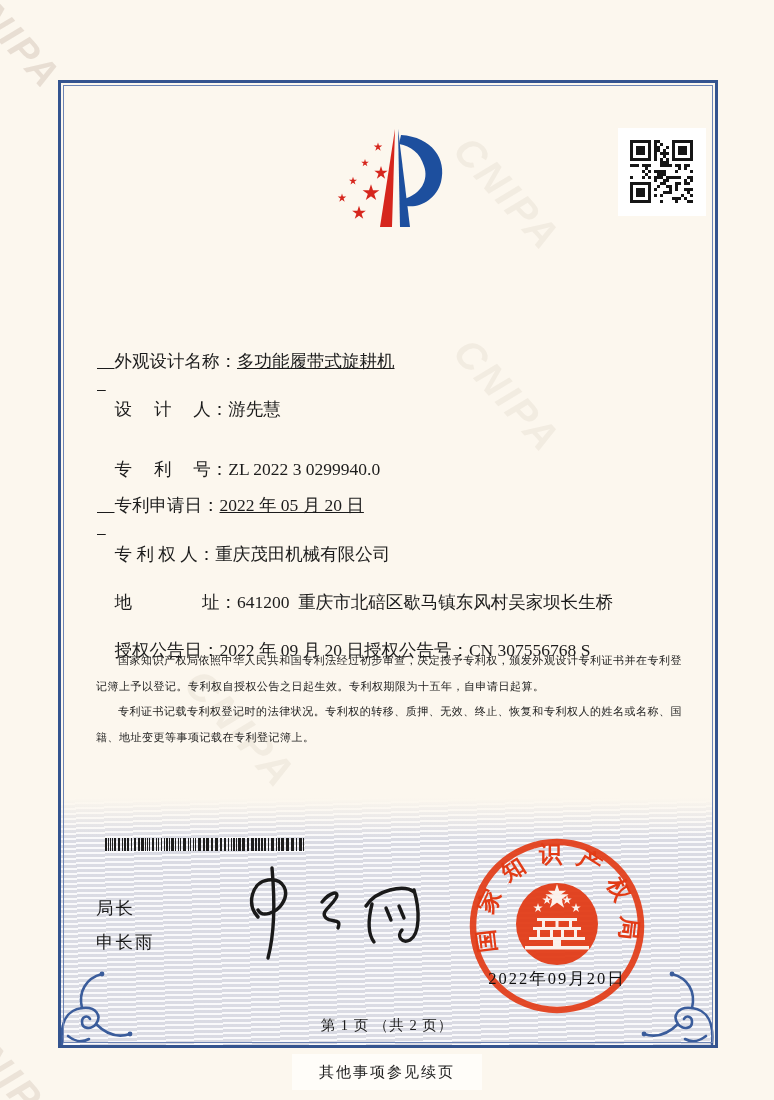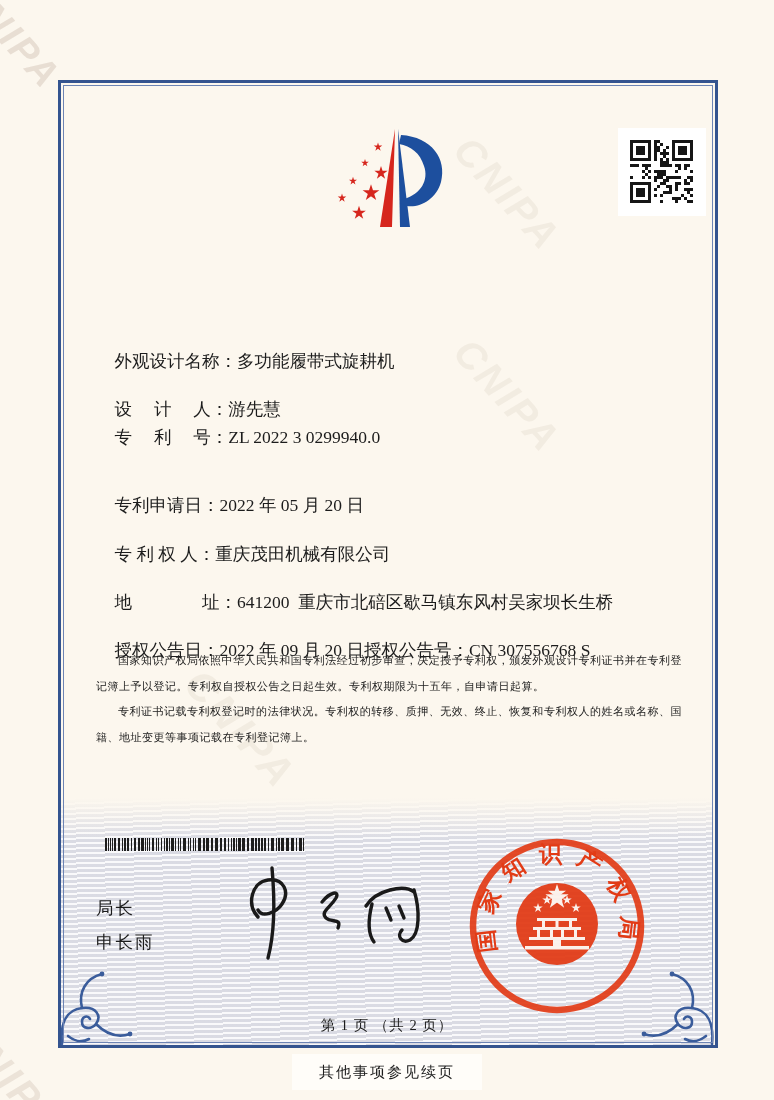--- a/index.html
+++ b/index.html
@@ -555,30 +555,30 @@
           <div class="on"></div>
           <div class="on"></div>
         </div>
       <div class="qr-finder tl"></div>
       <div class="qr-finder tr"></div>
       <div class="qr-finder bl"></div>
     </div>
   </div>
 
 
-  <div class="field" style="top:328px;">
+  <div class="field" style="top:328px;text-decoration:underline;">
     <span class="flabel">外观设计名称：</span><span class="fvalue">多功能履带式旋耕机</span>
   </div>
   <div class="field" style="top:376px;">
     <span class="flabel">设　 计 　人：</span><span class="fvalue">游先慧</span>
   </div>
-  <div class="field" style="top:404px;">
+  <div class="field" style="top:436px;">
     <span class="flabel">专　 利 　号：</span><span class="fvalue">ZL 2022 3 0299940.0</span>
   </div>
-  <div class="field" style="top:472px;">
+  <div class="field" style="top:472px;text-decoration:underline;">
     <span class="flabel">专利申请日：</span><span class="fvalue">2022 年 05 月 20 日</span>
   </div>
   <div class="field" style="top:521px;">
     <span class="flabel">专 利 权 人：</span><span class="fvalue">重庆茂田机械有限公司</span>
   </div>
   <div class="field" style="top:569px;">
     <span class="flabel">地　　　　址：</span><span class="fvalue">641200  重庆市北碚区歇马镇东风村吴家坝长生桥</span>
   </div>
   <div class="field" style="top:617px;">
     <span class="flabel">授权公告日：</span><span class="fvalue">2022 年 09 月 20 日</span><span class="flabel grant2">授权公告号：</span><span class="fvalue">CN 307556768 S</span>
@@ -697,20 +697,21 @@
         <rect x="62" y="101" width="56" height="3"></rect>
         <rect x="70" y="94" width="3" height="7"></rect>
         <rect x="83" y="94" width="3" height="7"></rect>
         <rect x="94" y="94" width="3" height="7"></rect>
         <rect x="107" y="94" width="3" height="7"></rect>
         <rect x="58" y="110" width="64" height="3.5"></rect>
         <rect x="86" y="104" width="8" height="6"></rect>
       </g>
     </g>
   </svg>
+  <div class="seal-date">2022年09月20日</div>
 
   <div class="page-no">第 1 页 （共 2 页）</div>
 
   <svg class="flourish left" viewBox="0 0 80 80">
     <g fill="none" stroke="#3a5c9b" stroke-width="2.6" stroke-linecap="round">
       <path d="M 6,78 C 4,58 10,44 26,42 C 40,40 46,50 40,58 C 35,64 26,63 26,56 C 26,50 32,49 34,53"></path>
       <path d="M 26,42 C 22,26 30,12 46,8"></path>
       <path d="M 40,58 C 50,68 62,72 74,68"></path>
       <path d="M 12,70 C 18,75 26,77 33,73"></path>
     </g>

